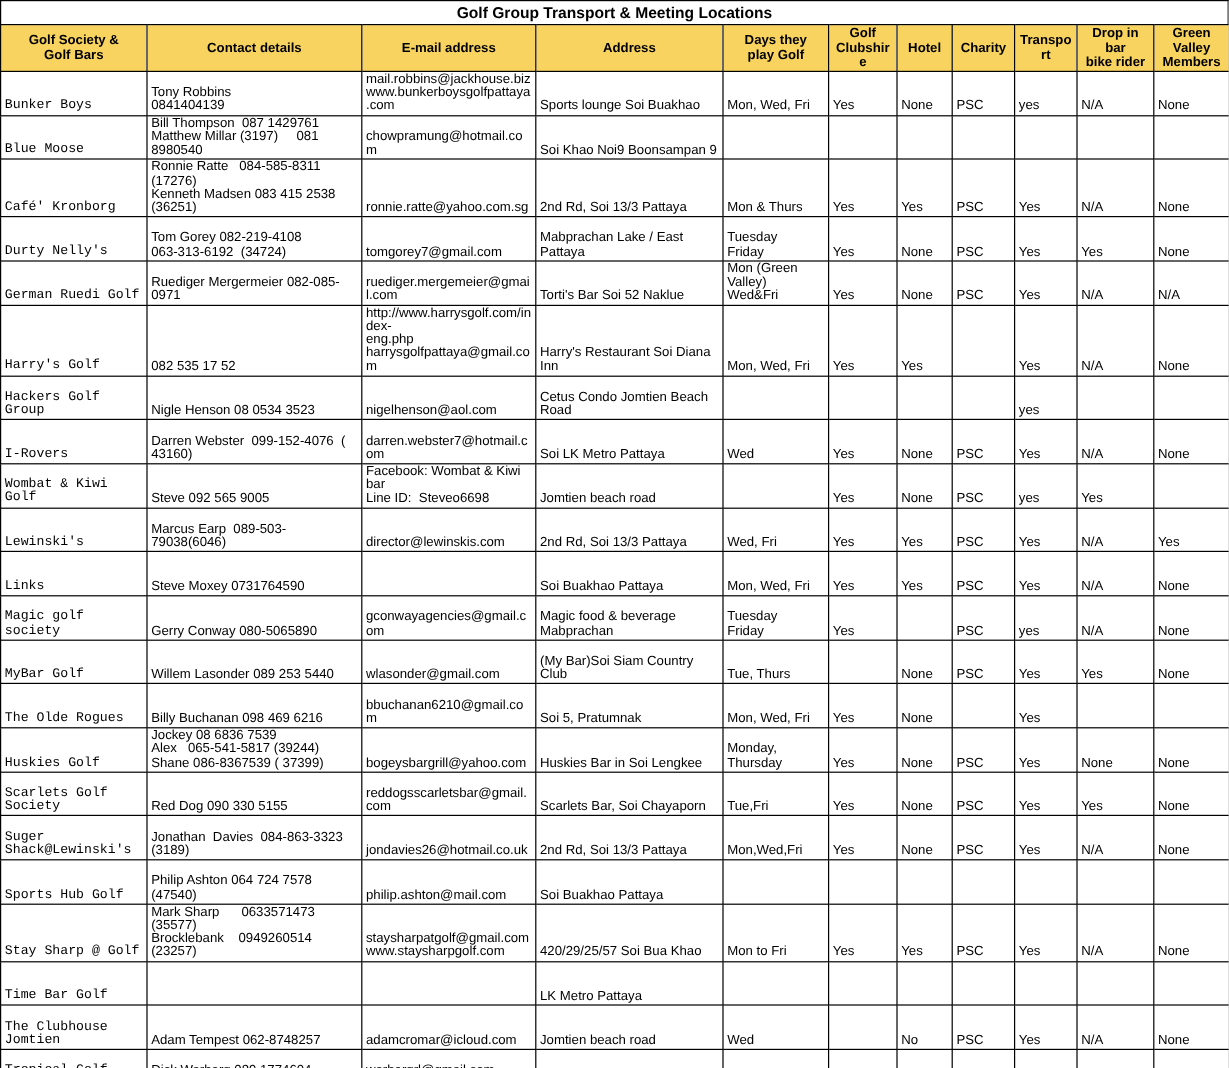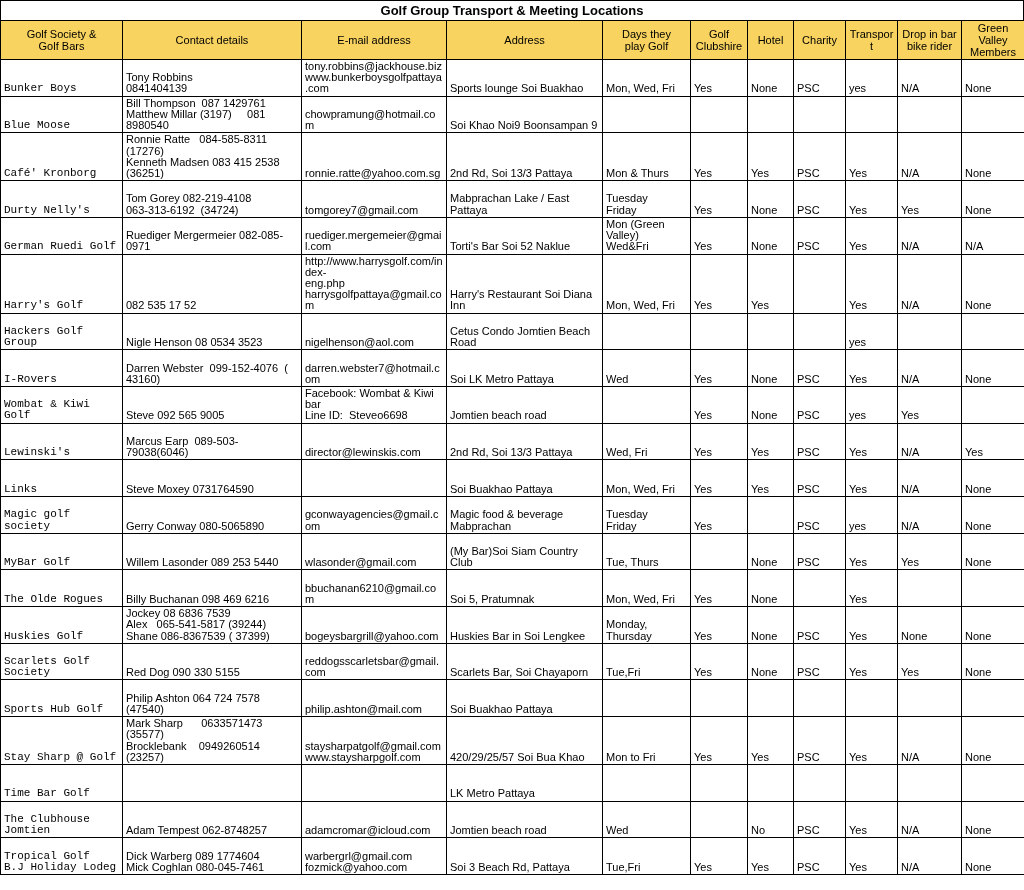--- a/index.html
+++ b/index.html
@@ -35,21 +35,21 @@
   table.grid th, table.grid td {
     border: 1px solid #000;
     padding: 1px 3px;
     font-size: 11px;
     overflow: hidden;
     white-space: pre-wrap;
     word-wrap: break-word;
   }
   table.grid th {
     background: var(--header-bg, #F8D35F);
-    font-weight: normal;
+    font-weight: bold;
     height: 35px;
     line-height: 12px;
     vertical-align: middle;
   }
   table.grid td {
     height: 33.7px;
     line-height: 11.2px;
     vertical-align: bottom;
     text-align: left;
   }
@@ -104,21 +104,21 @@
 bike rider</th>
           <th>Green Valley
 Members</th>
         </tr>
     </thead>
     <tbody id="table-body">
         <tr>
     <td class="c-name">Bunker Boys</td>
     <td class="c-contact">Tony Robbins
 0841404139</td>
-    <td class="c-email">tony.robbins@jackhouse.biz
+    <td class="c-email">mail.robbins@jackhouse.biz
 www.bunkerboysgolfpattaya.com</td>
     <td class="c-address">Sports lounge Soi Buakhao</td>
     <td class="c-days">Mon, Wed, Fri</td>
     <td class="c-flag">Yes</td>
     <td class="c-flag">None</td>
     <td class="c-flag">PSC</td>
     <td class="c-flag">yes</td>
     <td class="c-flag">N/A</td>
     <td class="c-flag">None</td>
   </tr>
@@ -319,20 +319,33 @@
     <td class="c-name">Scarlets Golf Society</td>
     <td class="c-contact">Red Dog 090 330 5155</td>
     <td class="c-email">reddogsscarletsbar@gmail.com</td>
     <td class="c-address">Scarlets Bar, Soi Chayaporn</td>
     <td class="c-days">Tue,Fri</td>
     <td class="c-flag">Yes</td>
     <td class="c-flag">None</td>
     <td class="c-flag">PSC</td>
     <td class="c-flag">Yes</td>
     <td class="c-flag">Yes</td>
+    <td class="c-flag">None</td>
+  </tr>
+        <tr>
+    <td class="c-name">Suger Shack@Lewinski's</td>
+    <td class="c-contact">Jonathan  Davies  084-863-3323 (3189)</td>
+    <td class="c-email">jondavies26@hotmail.co.uk</td>
+    <td class="c-address">2nd Rd, Soi 13/3 Pattaya</td>
+    <td class="c-days">Mon,Wed,Fri</td>
+    <td class="c-flag">Yes</td>
+    <td class="c-flag">None</td>
+    <td class="c-flag">PSC</td>
+    <td class="c-flag">Yes</td>
+    <td class="c-flag">N/A</td>
     <td class="c-flag">None</td>
   </tr>
         <tr>
     <td class="c-name">Sports Hub Golf</td>
     <td class="c-contact">Philip Ashton 064 724 7578  (47540)</td>
     <td class="c-email">philip.ashton@mail.com</td>
     <td class="c-address">Soi Buakhao Pattaya</td>
     <td class="c-days"></td>
     <td class="c-flag"></td>
     <td class="c-flag"></td>

